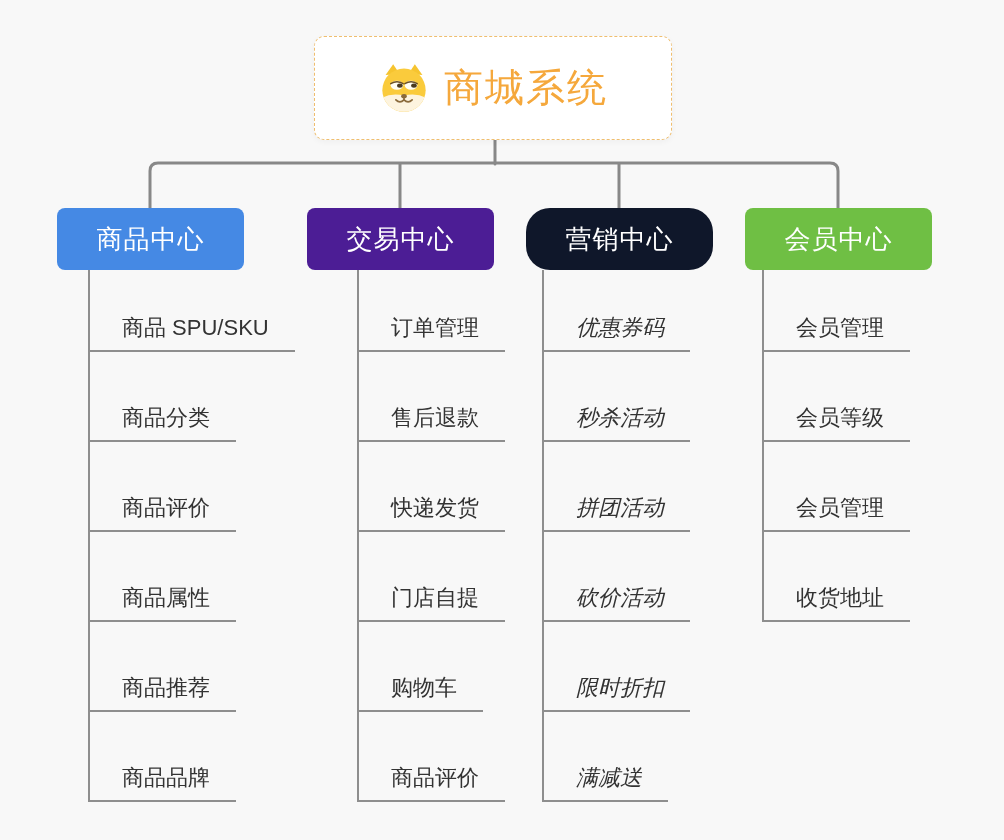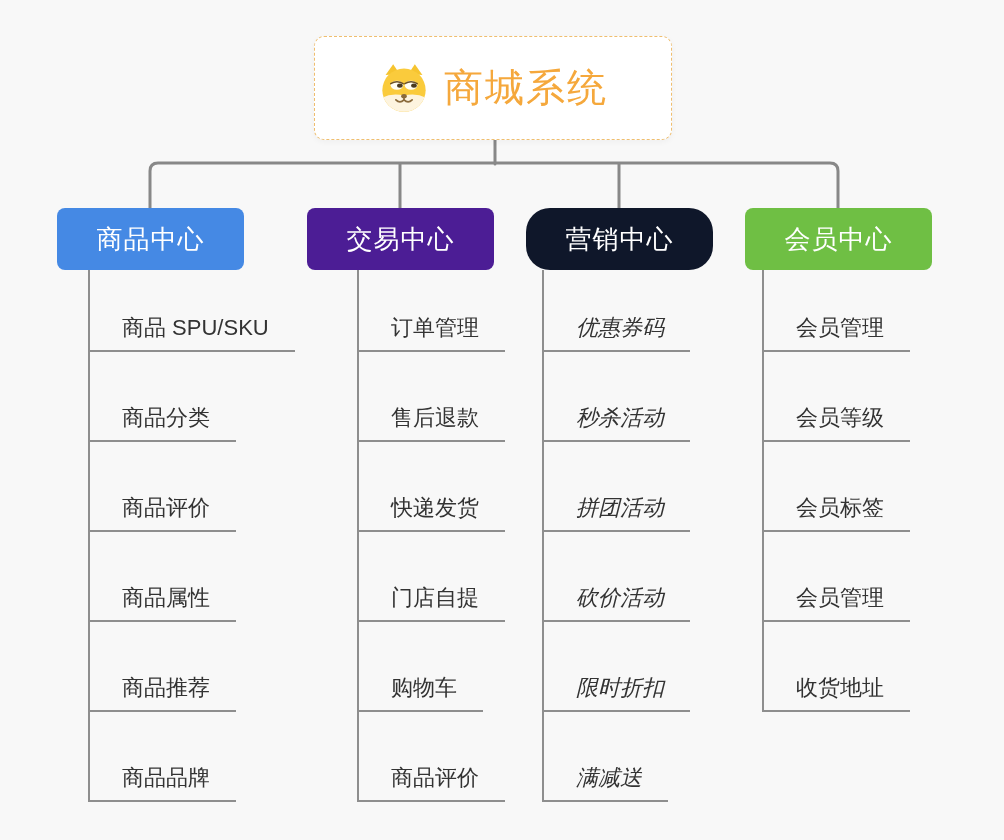--- a/index.html
+++ b/index.html
@@ -169,23 +169,20 @@
   </div>
 
   <div class="column col4" style="border-left-color: rgb(142, 142, 142);">
     <div class="item">
       <span class="item-label">会员管理</span>
       </div>
     <div class="item">
       <span class="item-label">会员等级</span>
       </div>
     <div class="item">
-      <span class="item-label">会员标签</span>
-      </div>
-    <div class="item">
       <span class="item-label">会员管理</span>
       </div>
     <div class="item">
       <span class="item-label">收货地址</span>
       </div>
   </div>
 
 </div>
 
 </body></html>

